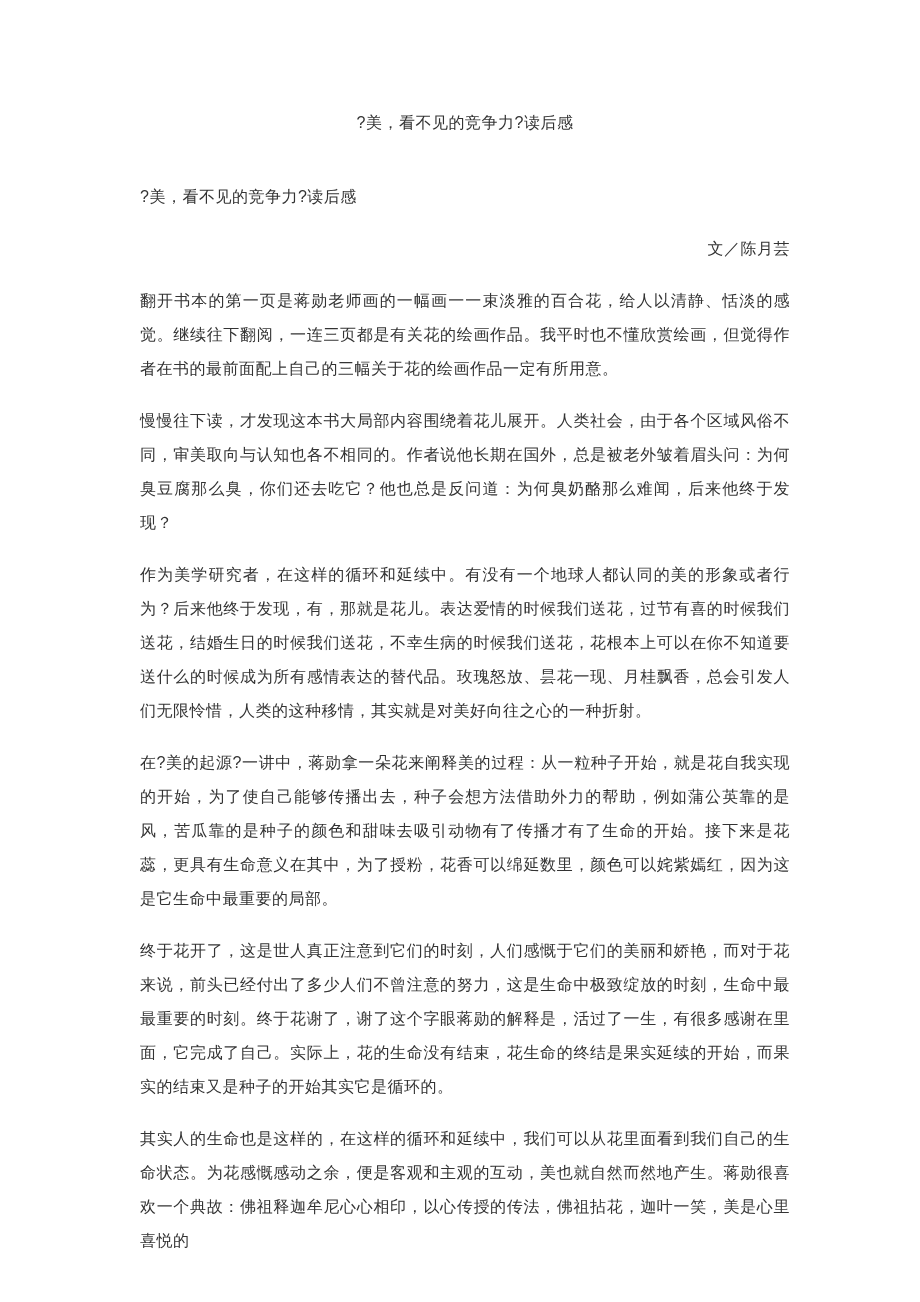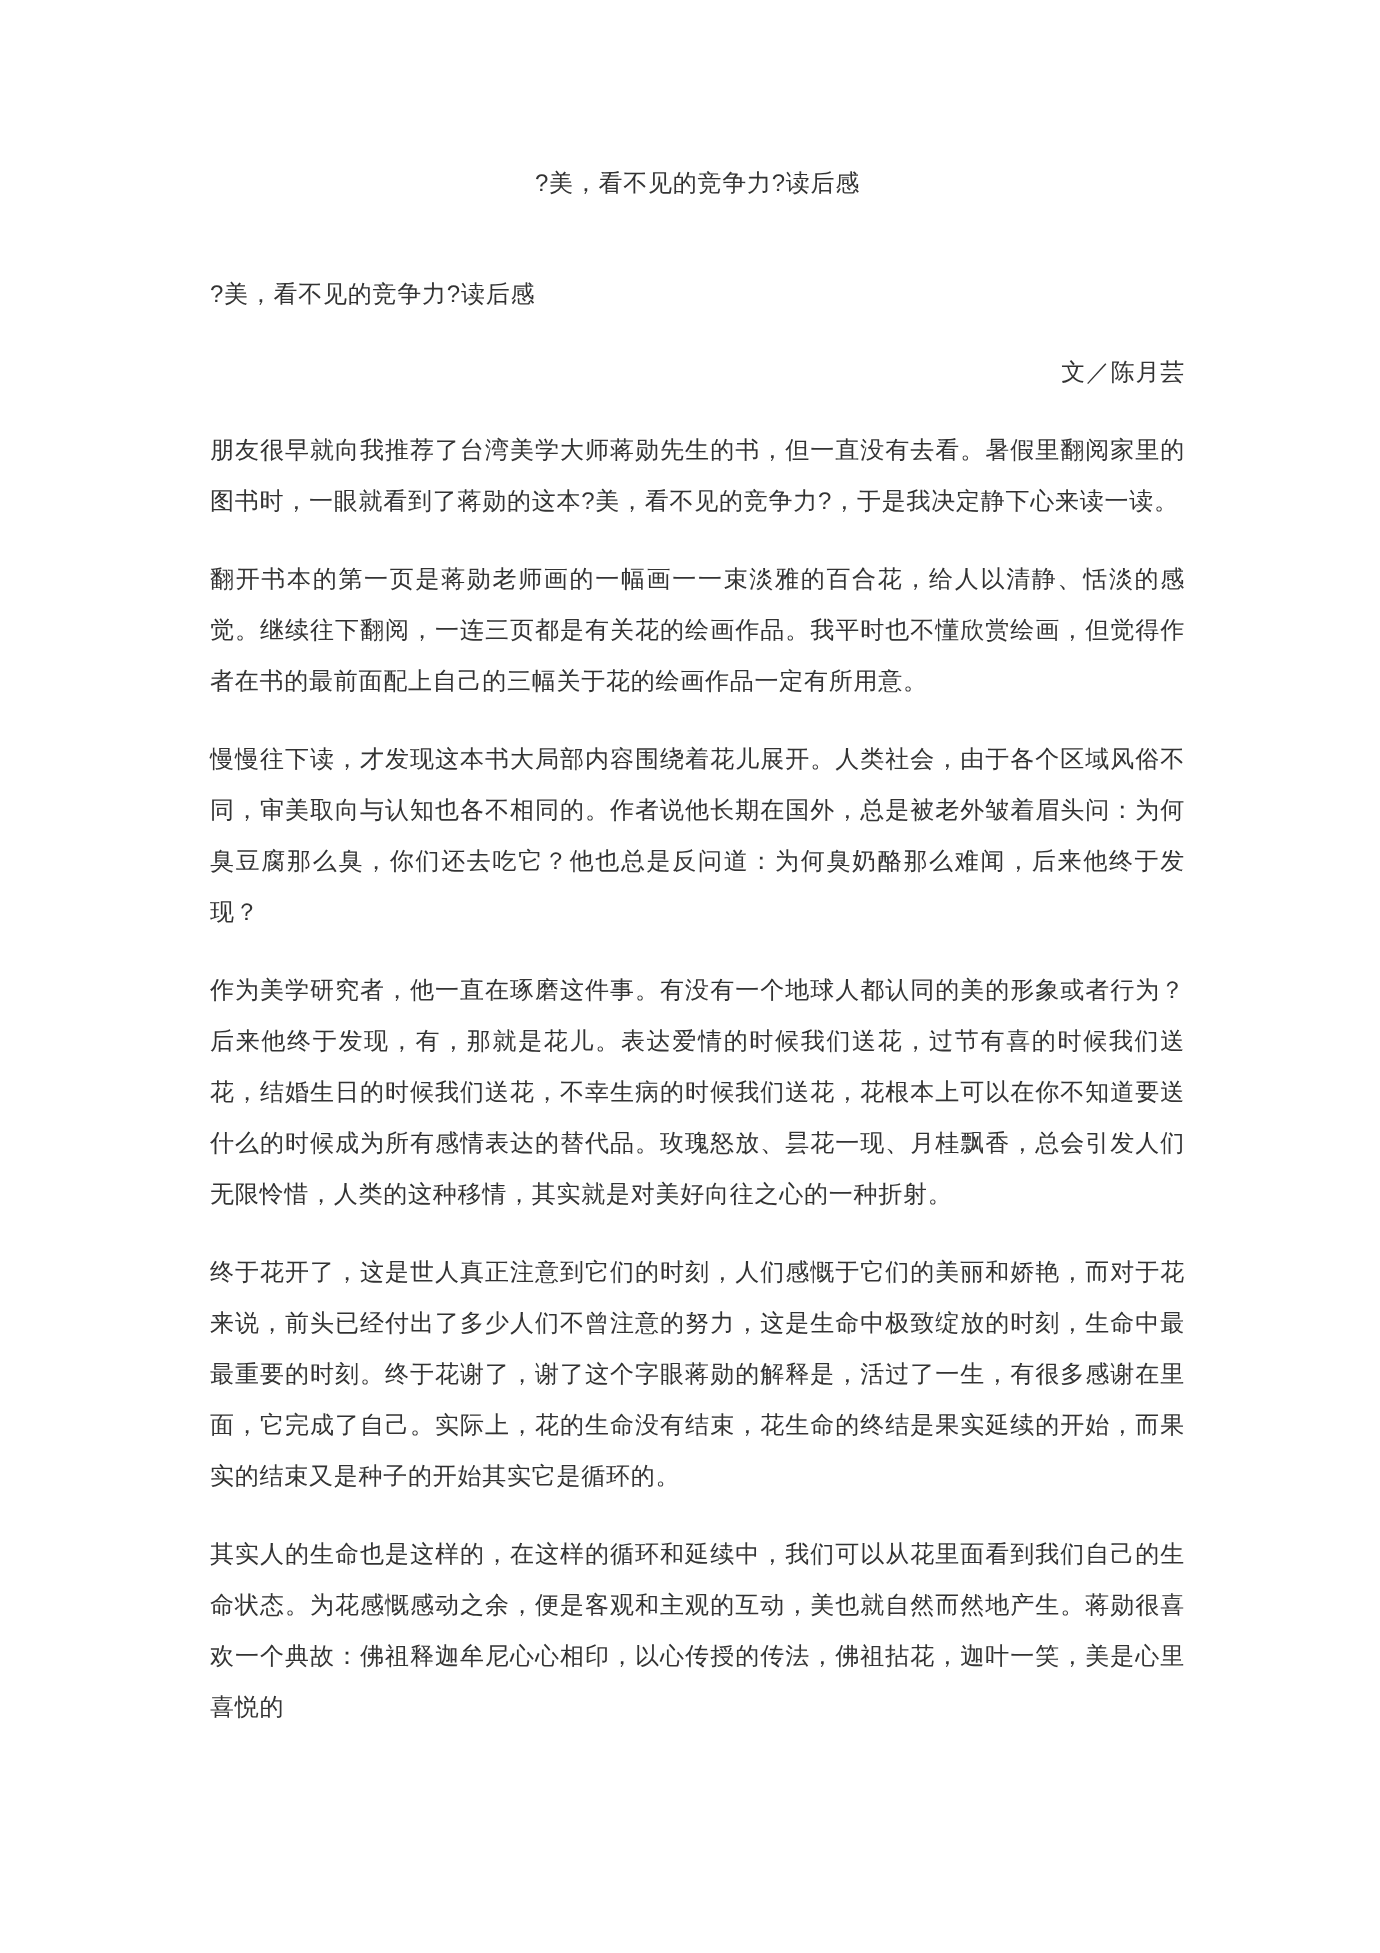--- a/index.html
+++ b/index.html
@@ -51,26 +51,26 @@
 <body>
 
 <div class="page">
 
   <h1 class="doc-title">?美，看不见的竞争力?读后感</h1>
 
   <p class="para">?美，看不见的竞争力?读后感</p>
 
   <p class="para byline">文／陈月芸</p>
 
-  <p class="para">朋友很早就向我推荐了台湾美学大师蒋勋先生的书，但一直没有去看。暑假里翻阅家里的图书时，一眼就看到了蒋勋的这本?美，看不见的竞争力?，于是我决定静下心来读一读。</p>
 
   <p class="para">翻开书本的第一页是蒋勋老师画的一幅画一一束淡雅的百合花，给人以清静、恬淡的感觉。继续往下翻阅，一连三页都是有关花的绘画作品。我平时也不懂欣赏绘画，但觉得作者在书的最前面配上自己的三幅关于花的绘画作品一定有所用意。</p>
 
   <p class="para">慢慢往下读，才发现这本书大局部内容围绕着花儿展开。人类社会，由于各个区域风俗不同，审美取向与认知也各不相同的。作者说他长期在国外，总是被老外皱着眉头问：为何臭豆腐那么臭，你们还去吃它？他也总是反问道：为何臭奶酪那么难闻，后来他终于发现？</p>
 
-  <p class="para">作为美学研究者，他一直在琢磨这件事。有没有一个地球人都认同的美的形象或者行为？后来他终于发现，有，那就是花儿。表达爱情的时候我们送花，过节有喜的时候我们送花，结婚生日的时候我们送花，不幸生病的时候我们送花，花根本上可以在你不知道要送什么的时候成为所有感情表达的替代品。玫瑰怒放、昙花一现、月桂飘香，总会引发人们无限怜惜，人类的这种移情，其实就是对美好向往之心的一种折射。</p>
+  <p class="para">作为美学研究者，在这样的循环和延续中。有没有一个地球人都认同的美的形象或者行为？后来他终于发现，有，那就是花儿。表达爱情的时候我们送花，过节有喜的时候我们送花，结婚生日的时候我们送花，不幸生病的时候我们送花，花根本上可以在你不知道要送什么的时候成为所有感情表达的替代品。玫瑰怒放、昙花一现、月桂飘香，总会引发人们无限怜惜，人类的这种移情，其实就是对美好向往之心的一种折射。</p>
 
+  <p class="para">在?美的起源?一讲中，蒋勋拿一朵花来阐释美的过程：从一粒种子开始，就是花自我实现的开始，为了使自己能够传播出去，种子会想方法借助外力的帮助，例如蒲公英靠的是风，苦瓜靠的是种子的颜色和甜味去吸引动物有了传播才有了生命的开始。接下来是花蕊，更具有生命意义在其中，为了授粉，花香可以绵延数里，颜色可以姹紫嫣红，因为这是它生命中最重要的局部。</p>
 
   <p class="para">终于花开了，这是世人真正注意到它们的时刻，人们感慨于它们的美丽和娇艳，而对于花来说，前头已经付出了多少人们不曾注意的努力，这是生命中极致绽放的时刻，生命中最最重要的时刻。终于花谢了，谢了这个字眼蒋勋的解释是，活过了一生，有很多感谢在里面，它完成了自己。实际上，花的生命没有结束，花生命的终结是果实延续的开始，而果实的结束又是种子的开始其实它是循环的。</p>
 
   <p class="para">其实人的生命也是这样的，在这样的循环和延续中，我们可以从花里面看到我们自己的生命状态。为花感慨感动之余，便是客观和主观的互动，美也就自然而然地产生。蒋勋很喜欢一个典故：佛祖释迦牟尼心心相印，以心传授的传法，佛祖拈花，迦叶一笑，美是心里喜悦的</p>
 
 </div>
 
 </body></html>

